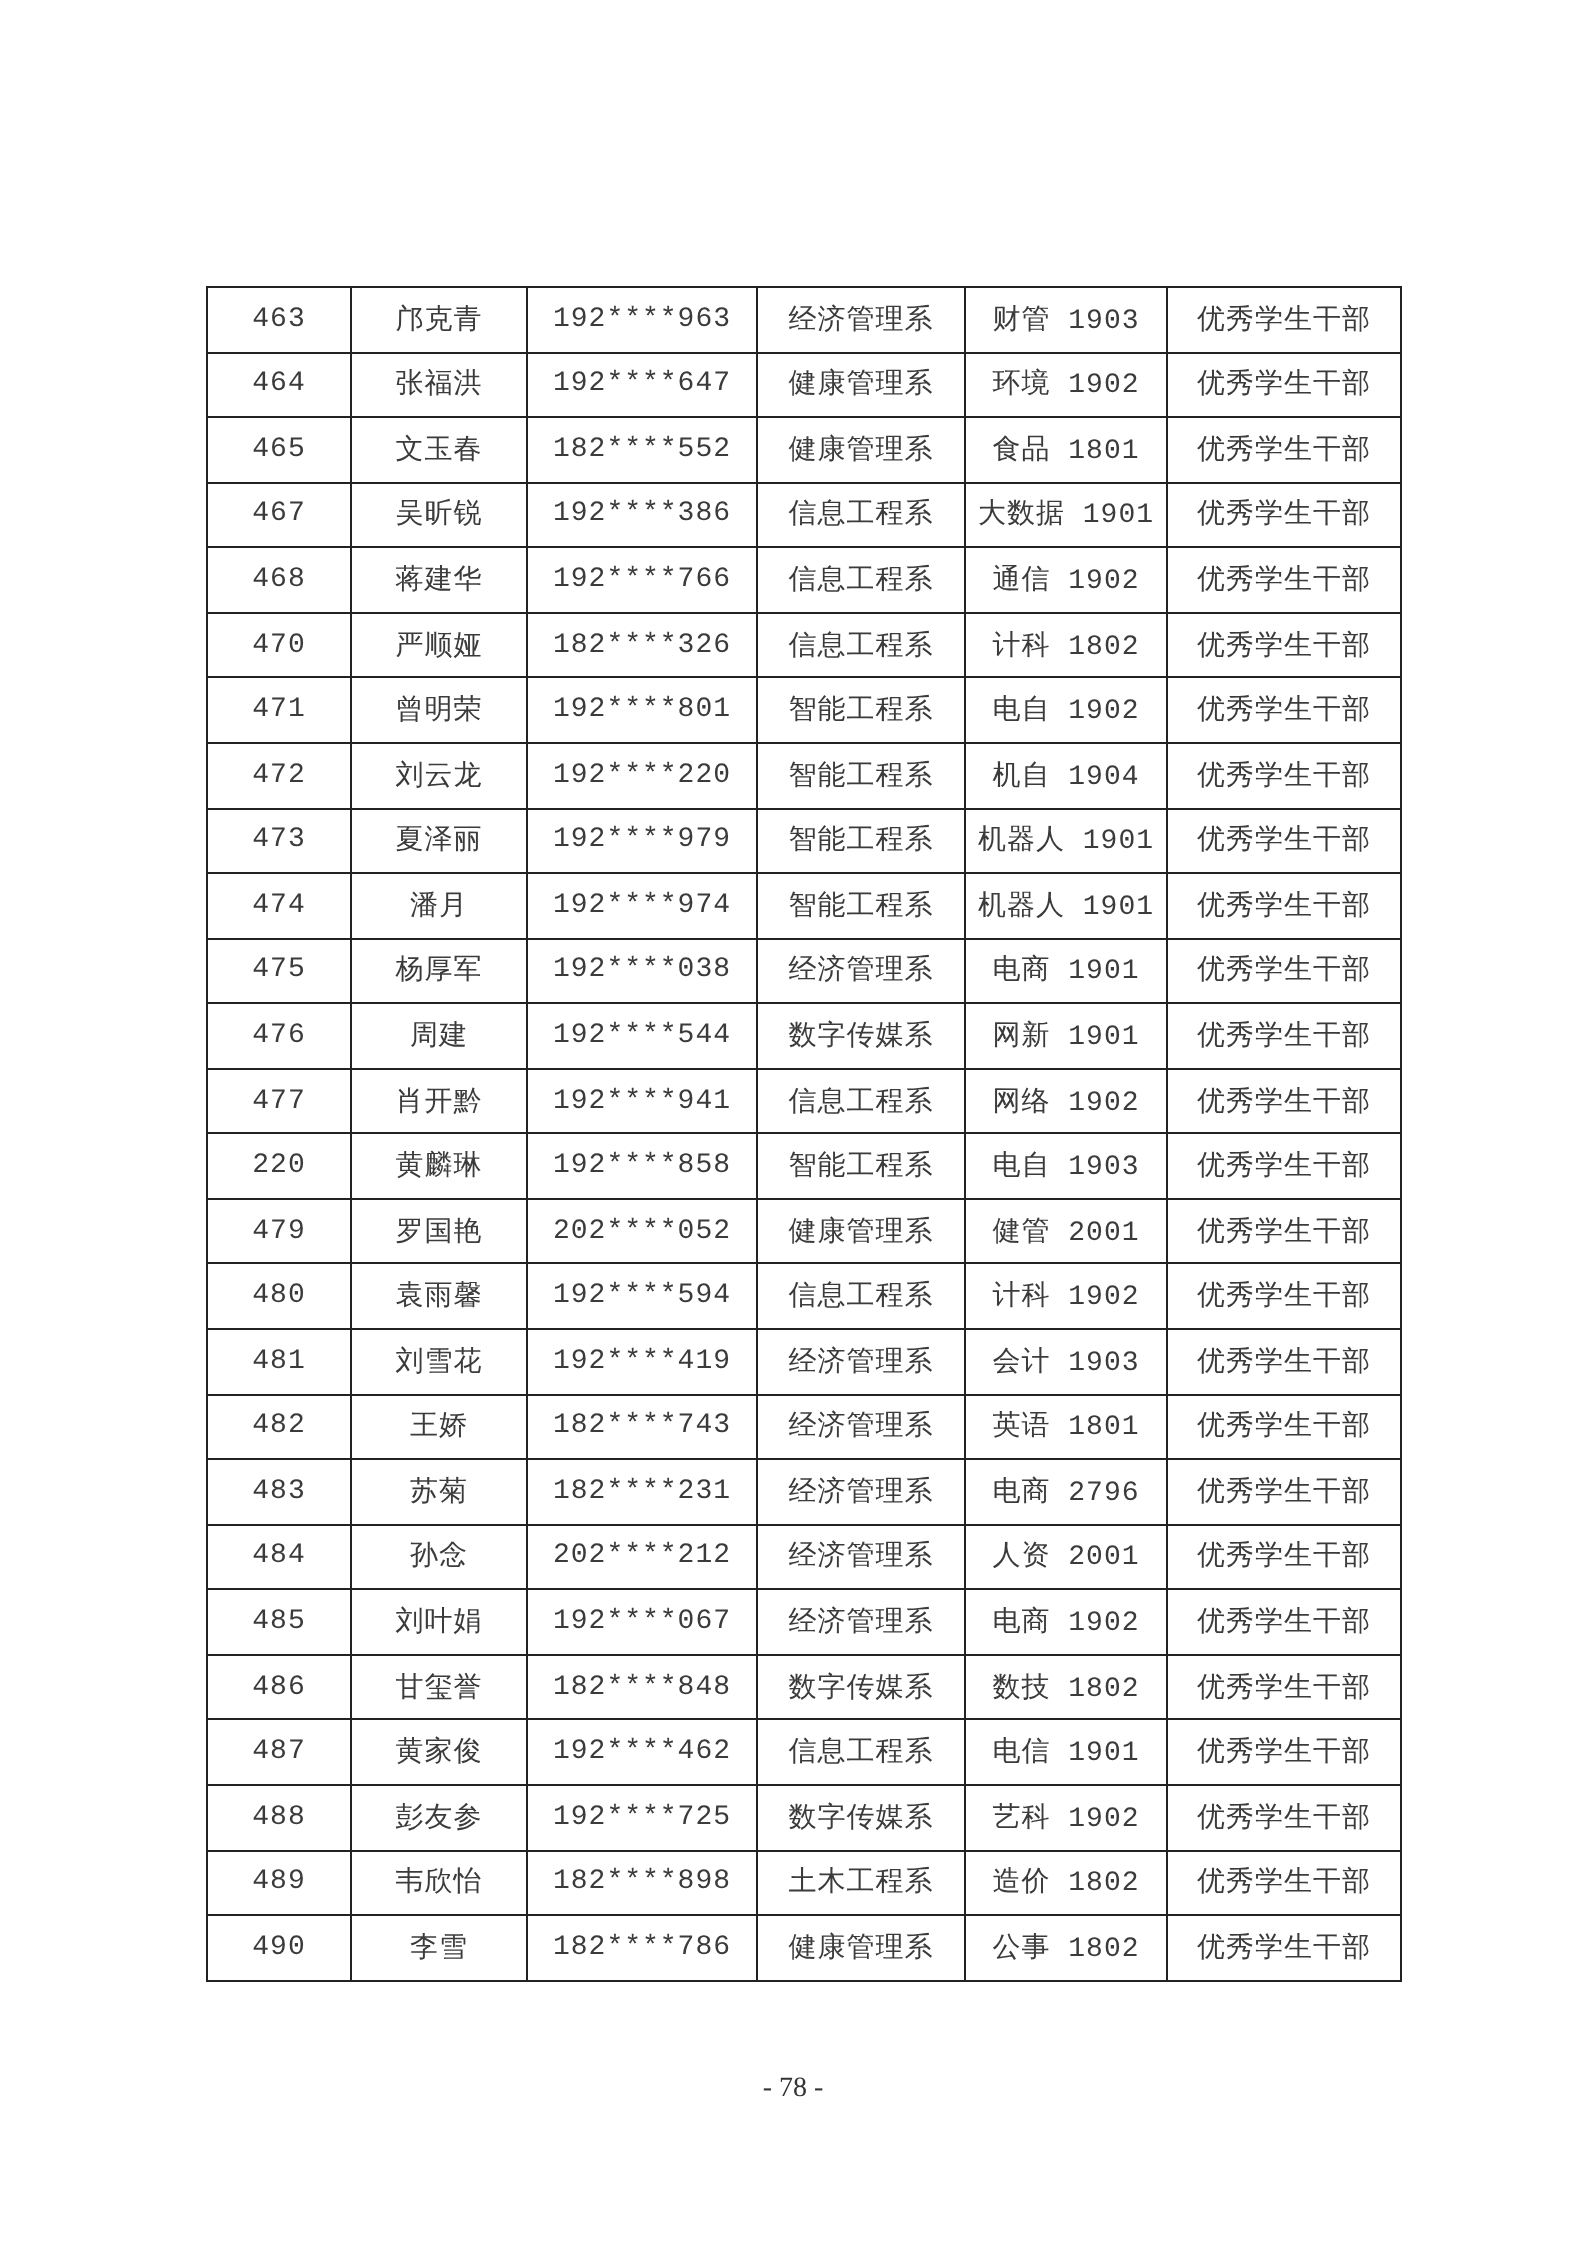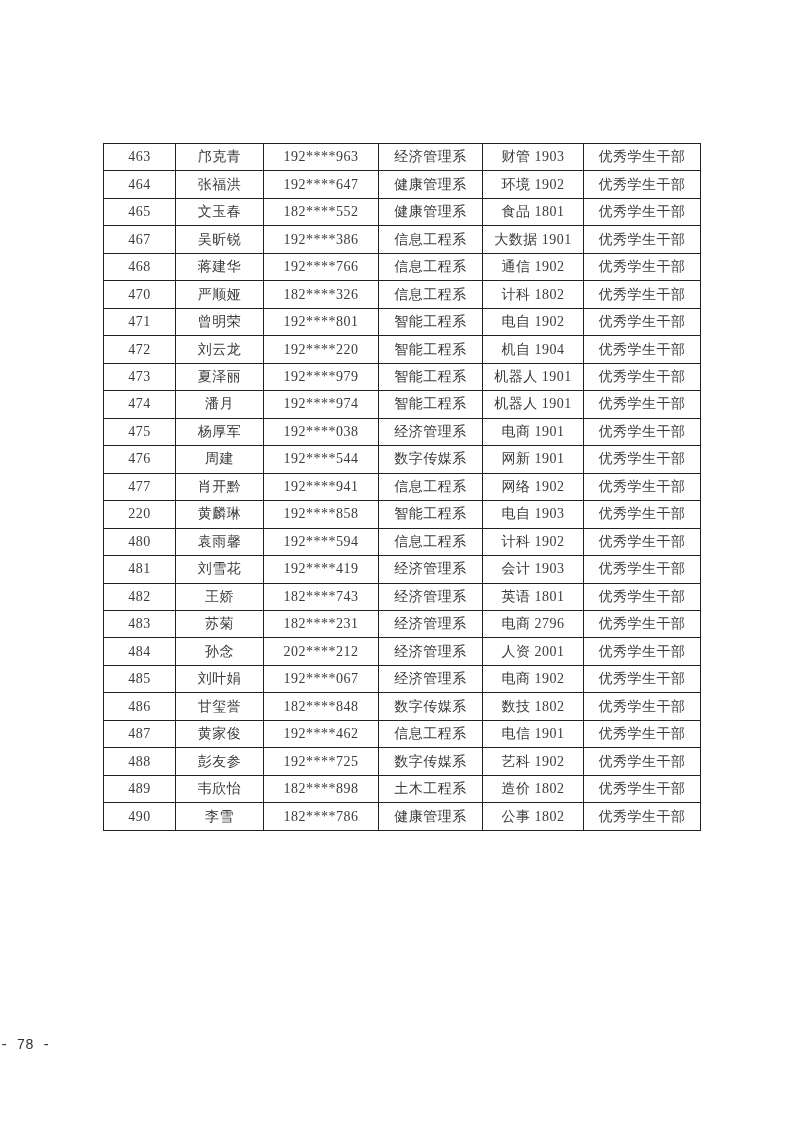--- a/index.html
+++ b/index.html
@@ -14,44 +14,44 @@
     background: #ffffff;
     font-family: "Liberation Serif", "DejaVu Serif", serif;
     color: #3b3b3b;
     overflow: hidden;
   }
   table.award-table {
     position: absolute;
     left: 103px;
     top: 143px;
     width: 597px;
-    height: 688px;
+    height: 848px;
     border-collapse: collapse;
     table-layout: fixed;
+    font-family: Liberation Mono, monospace;
   }
   table.award-table td {
     border: 1px solid #222222;
     text-align: center;
     vertical-align: middle;
     font-size: 14px;
     letter-spacing: 0.5px;
     padding: 0 2px;
     white-space: nowrap;
     overflow: hidden;
     color: #3b3b3b;
   }
   .page-number {
     position: absolute;
     left: 0;
     top: 1037px;
     width: 100%;
-    text-align: left;
+    text-align: center;
     font-size: 14px;
     color: #333333;
-    font-family: Liberation Mono, monospace;
   }
 </style>
 </head>
 <body>
 
 <div class="page">
   <table class="award-table">
     <colgroup>
       <col style="width:72px">
       <col style="width:88px">
@@ -167,20 +167,28 @@
         </tr>
         <tr>
           <td>220</td>
           <td>黄麟琳</td>
           <td>192****858</td>
           <td>智能工程系</td>
           <td>电自 1903</td>
           <td>优秀学生干部</td>
         </tr>
         <tr>
+          <td>479</td>
+          <td>罗国艳</td>
+          <td>202****052</td>
+          <td>健康管理系</td>
+          <td>健管 2001</td>
+          <td>优秀学生干部</td>
+        </tr>
+        <tr>
           <td>480</td>
           <td>袁雨馨</td>
           <td>192****594</td>
           <td>信息工程系</td>
           <td>计科 1902</td>
           <td>优秀学生干部</td>
         </tr>
         <tr>
           <td>481</td>
           <td>刘雪花</td>

